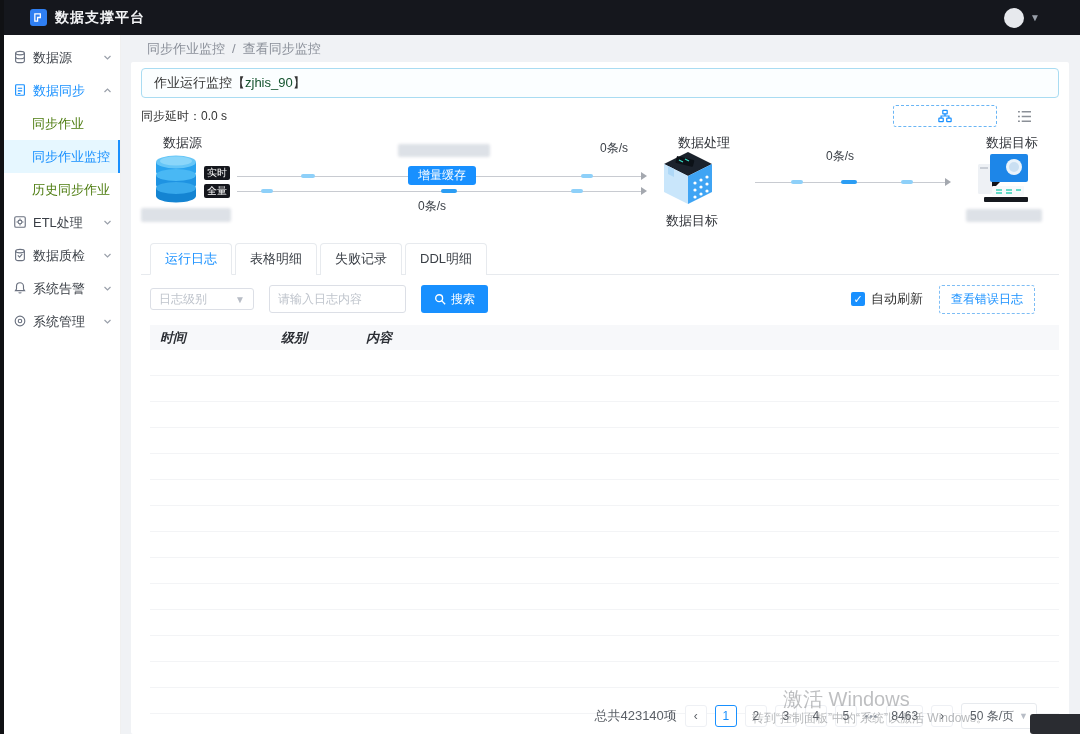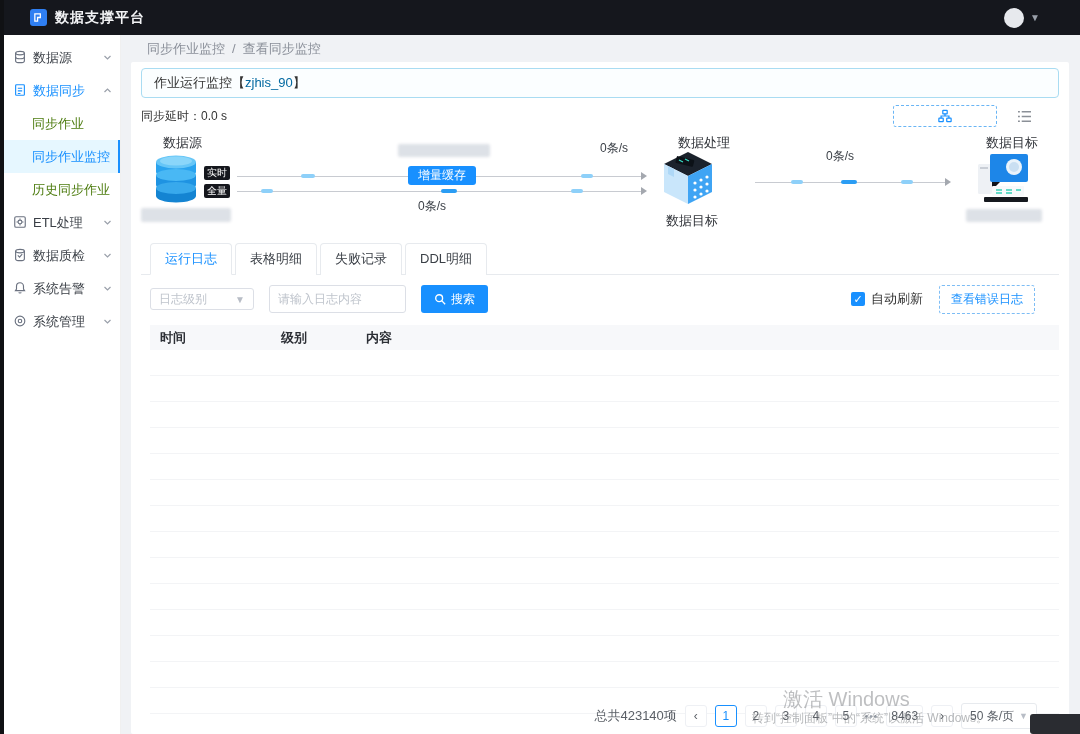--- a/index.html
+++ b/index.html
@@ -32,21 +32,21 @@
   .s-chev { margin-left:auto; margin-right:8px; color:#9aa0aa; display:inline-flex; }
 
   
   .content { position:absolute; left:121px; top:35px; width:959px; height:699px; background:#f0f2f5; }
   .breadcrumb { height:27px; display:flex; align-items:center; padding-left:26px; font-size:13px; color:#8a8f99; gap:7px; }
   .panel { position:relative; margin:0 11px 0 10px; background:#ffffff; height:672px; border-radius:2px; padding:6px 10px 0 10px; }
 
   
   .banner { height:30px; border:1px solid #a9dcf2; background:#fbfeff; border-radius:4px;
     display:flex; align-items:center; padding:0 12px; font-size:13px; color:#333; }
-  .banner .jobid { color:#0369a1; }
+  .banner .jobid { color:#14532d; }
   .banner-right { margin-left:auto; display:flex; align-items:center; gap:14px; font-size:13px; color:#333; }
   .redact { display:inline-block; background:#dde1e7; border-radius:2px; filter:blur(1.5px); }
   .badge-running { border:1px solid #a3d768; color:#7cc342; background:#fcfff5; font-size:12px;
     padding:1px 9px; border-radius:10px; }
 
   
   .syncrow { margin-top:8px; display:flex; align-items:center; font-size:12px; color:#333; height:20px; }
   .view-icons { margin-left:auto; display:flex; align-items:center; gap:16px; margin-right:24px; }
   .vico { width:22px; height:22px; display:flex; align-items:center; justify-content:center; }
   .vico.sel { border:1px dashed #69b5f5; border-radius:3px; color:#1890ff; }
@@ -83,21 +83,21 @@
   .search-btn { height:28px; margin-left:15px; background:#1890ff; border:none; color:#fff;
     font-size:12px; border-radius:3px; padding:0 13px; display:flex; align-items:center; gap:5px; cursor:pointer; }
   .filters-right { margin-left:auto; display:flex; align-items:center; gap:16px; }
   .chk { width:14px; height:14px; background:#1890ff; border-radius:2px; color:#fff; font-size:11px;
     display:inline-flex; align-items:center; justify-content:center; line-height:1; }
   .chk-label { font-size:13px; color:#333; margin-left:6px; }
   .errlog-btn { border:1px dashed #7dbdf5; color:#1890ff; background:#fff; font-size:12px;
     border-radius:3px; padding:5px 11px; cursor:pointer; }
 
   
-  .table { margin:12px 0 0 9px; }
+  .table { margin:12px 0 0 9px;font-style:italic; }
   .thead { display:flex; background:#f7f8fa; height:25px; align-items:center;
     font-size:13px; font-weight:700; color:#2c2f35; }
   .th-time { width:131px; padding-left:10px; }
   .th-level { width:85px; }
   .th-content { flex:1; }
   .rows { height:365px; overflow:hidden; }
   .trow { display:flex; height:26px; align-items:center; border-bottom:1px solid #f3f4f6; }
   .cell-time { width:131px; padding-left:10px; }
   .cell-level { width:85px; }
   .cell-content { flex:1; }

